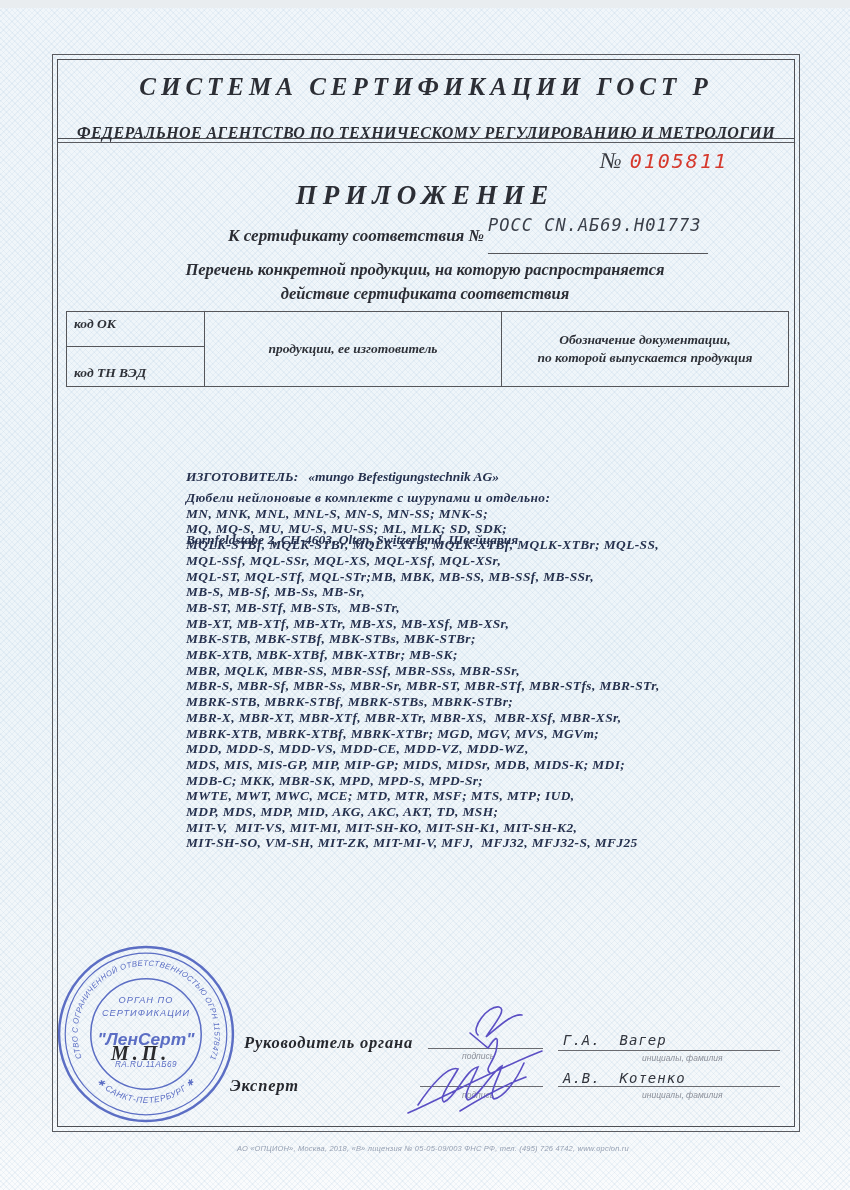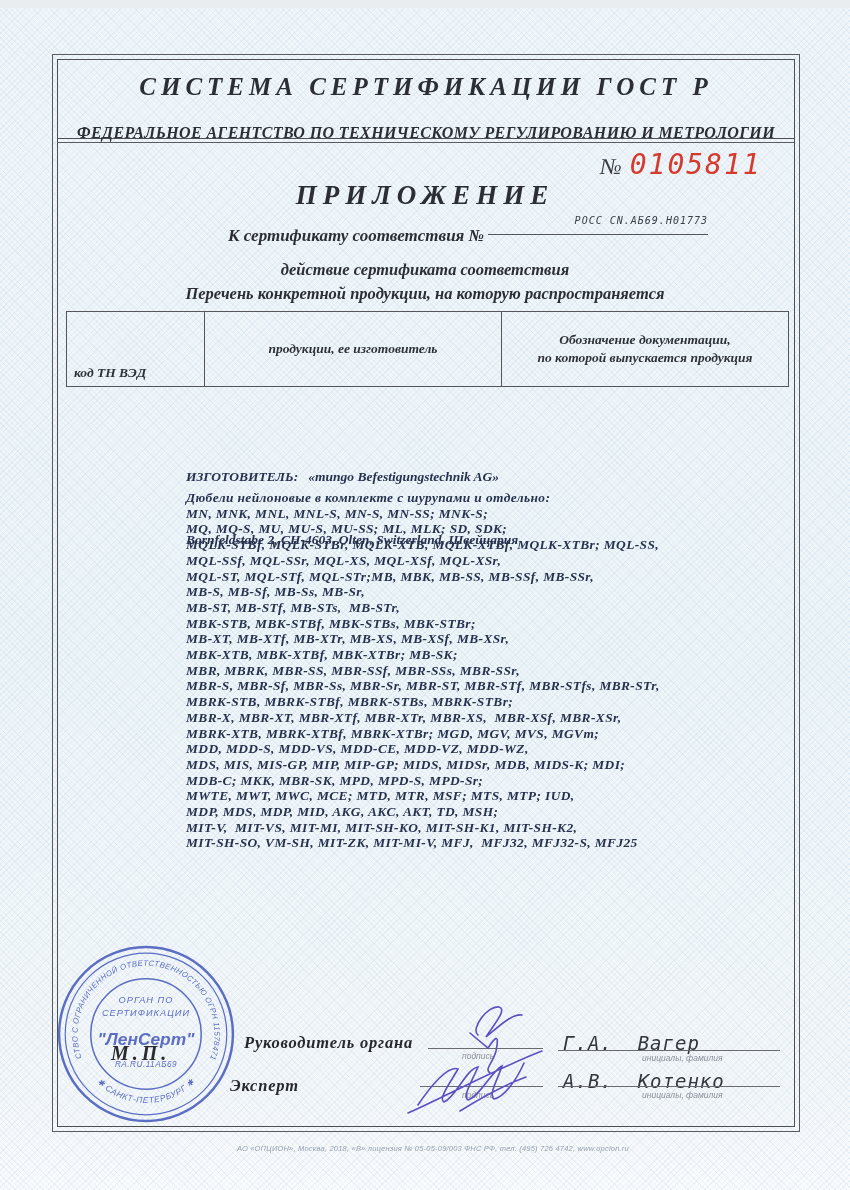--- a/index.html
+++ b/index.html
@@ -17,27 +17,27 @@
     border:1.5px solid #4e4f54;outline:1px solid #5a5b60;outline-offset:4px;
   }
   .hdr{position:absolute;left:0;top:0;width:100%;height:78px;border-bottom:1.5px solid #4e4f54;}
   .hdr:after{content:"";position:absolute;left:0;right:0;bottom:-5px;border-bottom:1px solid #5a5b60;}
   .hdr-title{position:absolute;left:0;top:13px;width:100%;text-align:center;
     font-size:25px;font-weight:bold;letter-spacing:5px;color:#2c2e35;}
   .hdr-sub{position:absolute;left:0;top:64px;width:100%;text-align:center;
     font-size:16px;font-weight:bold;letter-spacing:.4px;color:#2c2e35;}
   .blankno{position:absolute;left:600px;top:140px;white-space:pre;}
   .blankno .nosign{font-size:23px;color:#3a3c42;}
-  .blankno .digits{font-family:"DejaVu Sans Mono",monospace;font-size:28px;letter-spacing:2px;color:#d6392d;}
+  .blankno .digits{font-family:"DejaVu Sans Mono",monospace;font-size:20px;letter-spacing:2px;color:#d6392d;}
   .doc-title{position:absolute;left:0;top:172px;width:100%;text-align:center;
     font-size:27px;font-weight:bold;letter-spacing:6px;color:#2c2e35;}
   .certline{position:absolute;left:228px;top:218px;font-size:17px;font-weight:bold;color:#2c2e35;}
-  .certnum{position:absolute;left:488px;top:207px;width:220px;text-align:right;
-    font-family:"DejaVu Sans Mono",monospace;font-size:10px;letter-spacing:1px;color:#3a3f49;
-    border-bottom:1px solid #55565a;padding-bottom:8px;white-space:pre;}
+  .certnum{position:absolute;left:488px;top:207px;width:220px;text-align:left;
+    font-family:"DejaVu Sans Mono",monospace;font-size:17px;letter-spacing:1px;color:#3a3f49;
+    border-bottom:1px solid #55565a;padding-bottom:18px;white-space:pre;}
   .listhead{position:absolute;left:0;top:250px;width:100%;text-align:center;
     font-size:16.5px;font-weight:bold;color:#2c2e35;line-height:24px;}
   .tbl{position:absolute;left:66px;top:303px;width:721px;height:74px;border:1px solid #55565a;display:flex;}
   .tbl .c1{width:137px;border-right:1px solid #55565a;display:flex;flex-direction:column;}
   .tbl .c1 .cell{flex:1;font-size:13.5px;font-weight:bold;padding:4px 0 0 7px;color:#2e3138;}
   .tbl .c1 .cell.top{border-bottom:1px solid #55565a;}
   .tbl .c1 .cell.bot{display:flex;align-items:flex-end;padding-bottom:5px;}
   .tbl .c2{width:296px;border-right:1px solid #55565a;}
   .tbl .c2,.tbl .c3{display:flex;flex-direction:column;justify-content:center;text-align:center;
     font-size:13.5px;font-weight:bold;line-height:18px;color:#2e3138;}
@@ -45,21 +45,21 @@
   .maker{position:absolute;left:186px;top:416px;font-size:13.5px;font-weight:bold;
     color:#26314e;line-height:21px;white-space:pre;}
   .prodlist{position:absolute;left:186px;top:482px;font-size:13.4px;font-weight:bold;
     color:#26314e;letter-spacing:.4px;}
   .prodlist div{white-space:pre;line-height:15.7px;}
   .stamp{position:absolute;left:56px;top:936px;width:180px;height:180px;opacity:.9;}
   .mp{position:absolute;left:111px;top:1034px;font-size:20px;letter-spacing:4px;color:#2b2b2e;font-weight:bold;}
   .sigrole{position:absolute;font-size:16.5px;font-weight:bold;letter-spacing:.8px;color:#26282e;}
   .sigline{position:absolute;border-bottom:1px solid #6a6b70;}
   .sigcap{position:absolute;font-family:"Liberation Sans",sans-serif;font-size:8.5px;color:#8b8f99;}
-  .signame{position:absolute;font-family:"DejaVu Sans Mono",monospace;font-size:19px;
+  .signame{position:absolute;font-family:"DejaVu Sans Mono",monospace;font-size:14px;
     letter-spacing:1px;color:#33363e;white-space:pre;}
   .ink{position:absolute;left:400px;top:985px;width:200px;height:130px;}
   .fineprint{position:absolute;left:8px;top:1136px;width:100%;text-align:center;
     font-family:"Liberation Sans",sans-serif;font-size:7.5px;color:#96a0b2;letter-spacing:.2px;}
   .stamp text,.stamp textPath{font-family:"Liberation Sans",sans-serif;fill:#4c60bf;}
 </style>
 </head>
 <body>
 
 <div class="page">
@@ -72,26 +72,27 @@
   </div>
 
   <div class="blankno"><span class="nosign">№</span>  <span class="digits">0105811</span></div>
 
   <div class="doc-title">ПРИЛОЖЕНИЕ</div>
 
   <div class="certline">К сертификату соответствия №</div>
   <div class="certnum">РОСС CN.АБ69.Н01773</div>
 
   <div class="listhead">
+    <div>Перечень конкретной продукции,  на которую распространяется</div>
     <div>действие сертификата соответствия</div>
-    <div>Перечень конкретной продукции,  на которую распространяется</div>
   </div>
 
   <div class="tbl">
     <div class="c1">
+      <div class="cell top">код ОК</div>
       <div class="cell bot">код ТН ВЭД</div>
     </div>
     <div class="c2">
       <div>продукции, ее изготовитель</div>
     </div>
     <div class="c3">
       <div>Обозначение документации,</div>
       <div>по которой выпускается продукция</div>
     </div>
   </div>
@@ -103,24 +104,24 @@
 
   <div class="prodlist">
       <div>Дюбели нейлоновые в комплекте с шурупами и отдельно:</div>
       <div>MN, MNK, MNL, MNL-S, MN-S, MN-SS; MNK-S;</div>
       <div>MQ, MQ-S, MU, MU-S, MU-SS; ML, MLK; SD, SDK;</div>
       <div>MQLK-STBf, MQLK-STBr, MQLK-XTB, MQLK-XTBf, MQLK-XTBr; MQL-SS,</div>
       <div>MQL-SSf, MQL-SSr, MQL-XS, MQL-XSf, MQL-XSr,</div>
       <div>MQL-ST, MQL-STf, MQL-STr;MB, MBK, MB-SS, MB-SSf, MB-SSr,</div>
       <div>MB-S, MB-Sf, MB-Ss, MB-Sr,</div>
       <div>MB-ST, MB-STf, MB-STs,  MB-STr,</div>
+      <div>MB-XT, MB-XTf, MB-XTr, MB-XS, MB-XSf, MB-XSr,</div>
       <div>MBK-STB, MBK-STBf, MBK-STBs, MBK-STBr;</div>
-      <div>MB-XT, MB-XTf, MB-XTr, MB-XS, MB-XSf, MB-XSr,</div>
       <div>MBK-XTB, MBK-XTBf, MBK-XTBr; MB-SK;</div>
-      <div>MBR, MBRK, MBR-SS, MBR-SSf, MBR-SSs, MBR-SSr,</div>
+      <div>MBR, MQLK, MBR-SS, MBR-SSf, MBR-SSs, MBR-SSr,</div>
       <div>MBR-S, MBR-Sf, MBR-Ss, MBR-Sr, MBR-ST, MBR-STf, MBR-STfs, MBR-STr,</div>
       <div>MBRK-STB, MBRK-STBf, MBRK-STBs, MBRK-STBr;</div>
       <div>MBR-X, MBR-XT, MBR-XTf, MBR-XTr, MBR-XS,  MBR-XSf, MBR-XSr,</div>
       <div>MBRK-XTB, MBRK-XTBf, MBRK-XTBr; MGD, MGV, MVS, MGVm;</div>
       <div>MDD, MDD-S, MDD-VS, MDD-CE, MDD-VZ, MDD-WZ,</div>
       <div>MDS, MIS, MIS-GP, MIP, MIP-GP; MIDS, MIDSr, MDB, MIDS-K; MDI;</div>
       <div>MDB-C; MKK, MBR-SK, MPD, MPD-S, MPD-Sr;</div>
       <div>MWTE, MWT, MWC, MCE; MTD, MTR, MSF; MTS, MTP; IUD,</div>
       <div>MDP, MDS, MDP, MID, AKG, AKC, AKT, TD, MSH;</div>
       <div>MIT-V,  MIT-VS, MIT-MI, MIT-SH-KO, MIT-SH-K1, MIT-SH-K2,</div>

